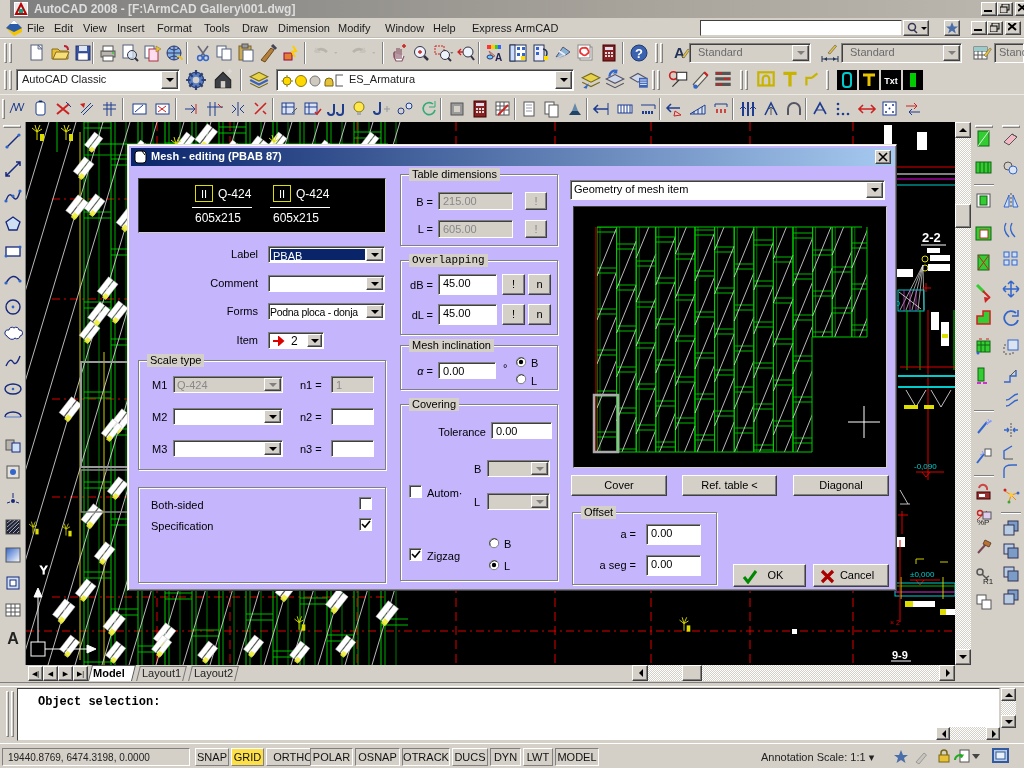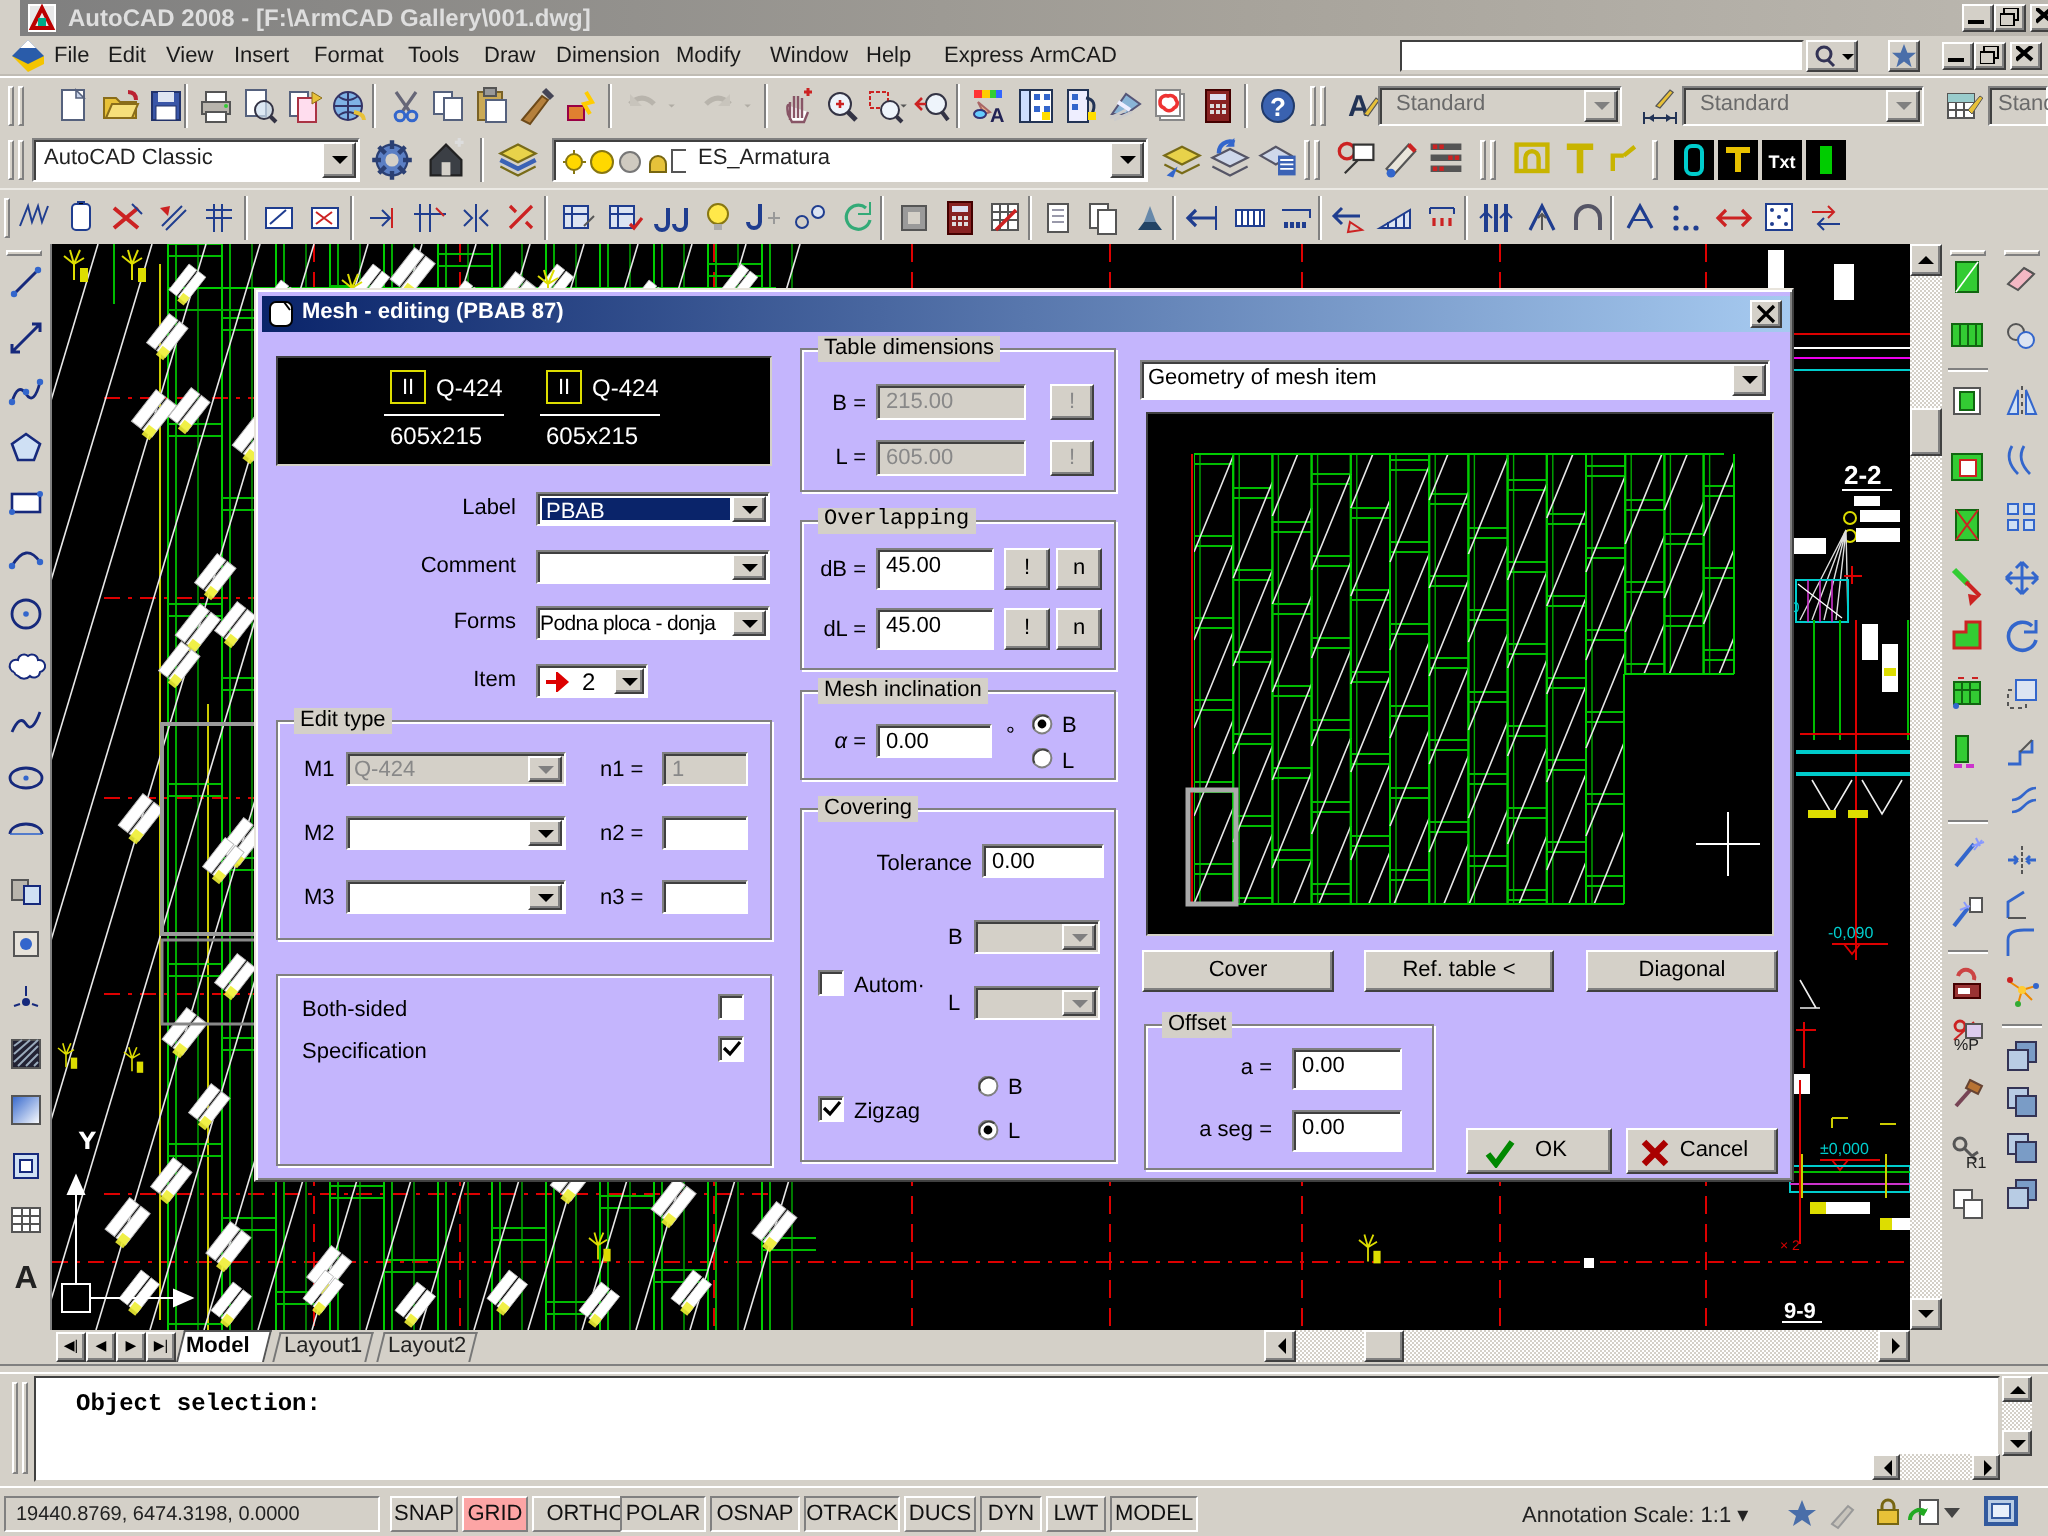--- a/index.html
+++ b/index.html
@@ -1526,21 +1526,21 @@
 <div class="wbtn" style="left:50px;top:0;width:14px;height:13px;">
         <div class="arrow" style="border:4px solid transparent;border-left:4px solid #000;margin:-4px 0 0 -1px;"></div>
       </div>
 </div>
 </div>
 <div class="abs" style="left:0;top:743px;width:1024px;height:25px;background:#d4d0c8;border-top:1px solid #fff;">
 <div class="abs" style="left:2px;top:4px;width:188px;height:18px;border:1px solid;border-color:#808080 #fff #fff #808080;">
       <div style="padding:3px 5px;font-size:10px;color:#222;">19440.8769, 6474.3198, 0.0000</div>
     </div>
 <div class="abs" style="left:195px;top:4px;width:34px;height:18px;border:1px solid;border-color:#fff #808080 #808080 #fff;background:#d4d0c8;text-align:center;font-size:11px;line-height:16px;color:#111;">SNAP</div>
-<div class="abs" style="left:231px;top:4px;width:33px;height:18px;border:1px solid;border-color:#fff #808080 #808080 #fff;background:#fca5a5;text-align:center;font-size:11px;line-height:16px;color:#111;">GRID</div>
+<div class="abs" style="left:231px;top:4px;width:33px;height:18px;border:1px solid;border-color:#fff #808080 #808080 #fff;background:#fde047;text-align:center;font-size:11px;line-height:16px;color:#111;">GRID</div>
 <div class="abs" style="left:266px;top:4px;width:54px;height:18px;border:1px solid;border-color:#fff #808080 #808080 #fff;background:#d4d0c8;text-align:center;font-size:11px;line-height:16px;color:#111;">ORTHO</div>
 <div class="abs" style="left:310px;top:4px;width:43px;height:18px;border:1px solid;border-color:#808080 #fff #fff #808080;background:#d4d0c8;text-align:center;font-size:11px;line-height:16px;color:#111;">POLAR</div>
 <div class="abs" style="left:355px;top:4px;width:45px;height:18px;border:1px solid;border-color:#808080 #fff #fff #808080;background:#d4d0c8;text-align:center;font-size:11px;line-height:16px;color:#111;">OSNAP</div>
 <div class="abs" style="left:402px;top:4px;width:48px;height:18px;border:1px solid;border-color:#808080 #fff #fff #808080;background:#d4d0c8;text-align:center;font-size:11px;line-height:16px;color:#111;">OTRACK</div>
 <div class="abs" style="left:452px;top:4px;width:36px;height:18px;border:1px solid;border-color:#fff #808080 #808080 #fff;background:#d4d0c8;text-align:center;font-size:11px;line-height:16px;color:#111;">DUCS</div>
 <div class="abs" style="left:490px;top:4px;width:31px;height:18px;border:1px solid;border-color:#808080 #fff #fff #808080;background:#d4d0c8;text-align:center;font-size:11px;line-height:16px;color:#111;">DYN</div>
 <div class="abs" style="left:523px;top:4px;width:30px;height:18px;border:1px solid;border-color:#fff #808080 #808080 #fff;background:#d4d0c8;text-align:center;font-size:11px;line-height:16px;color:#111;">LWT</div>
 <div class="abs" style="left:555px;top:4px;width:44px;height:18px;border:1px solid;border-color:#808080 #fff #fff #808080;background:#d4d0c8;text-align:center;font-size:11px;line-height:16px;color:#111;">MODEL</div>
 <div class="abs" style="left:761px;top:7px;font-size:11px;color:#222;">Annotation Scale: 1:1 ▾</div>
 <svg class="abs" style="left:893px;top:5px" width="16" height="16">
@@ -1611,21 +1611,21 @@
 <div class="combo" style="left:140px;top:187px;width:56px;height:17px;background:#fff;">
       <svg class="abs" style="left:3px;top:3px" width="15" height="10">
         <path d="M1 5 h9 M7 1.5 L11 5 L7 8.5 Z" stroke="#d00" fill="#d00" stroke-width="2"></path>
       </svg>
       <div style="padding:1px 0 0 22px;font-size:12px;color:#000;">2</div>
       <div class="cbtn" style="width:15px;">
         <div class="arrow"></div>
       </div>
     </div>
 <div class="abs grp" style="left:10px;top:215px;width:248px;height:110px;">
-      <div class="grplab">Edit type</div>
+      <div class="grplab">Scale type</div>
     </div>
 <div class="lab" style="left:24px;top:233px;">M1</div>
 <div class="combo" style="left:45px;top:231px;width:110px;height:17px;background:#d4d0c8;">
       <div style="padding:2px 3px;font-size:11px;color:#888;white-space:nowrap;overflow:hidden;">Q-424</div>
       <div class="cbtn">
         <div class="arrow arrowd"></div>
       </div>
     </div>
 <div class="lab" style="left:172px;top:233px;">n1 =</div>
 <div class="combo" style="left:203px;top:231px;width:43px;height:17px;background:#d4d0c8;">

